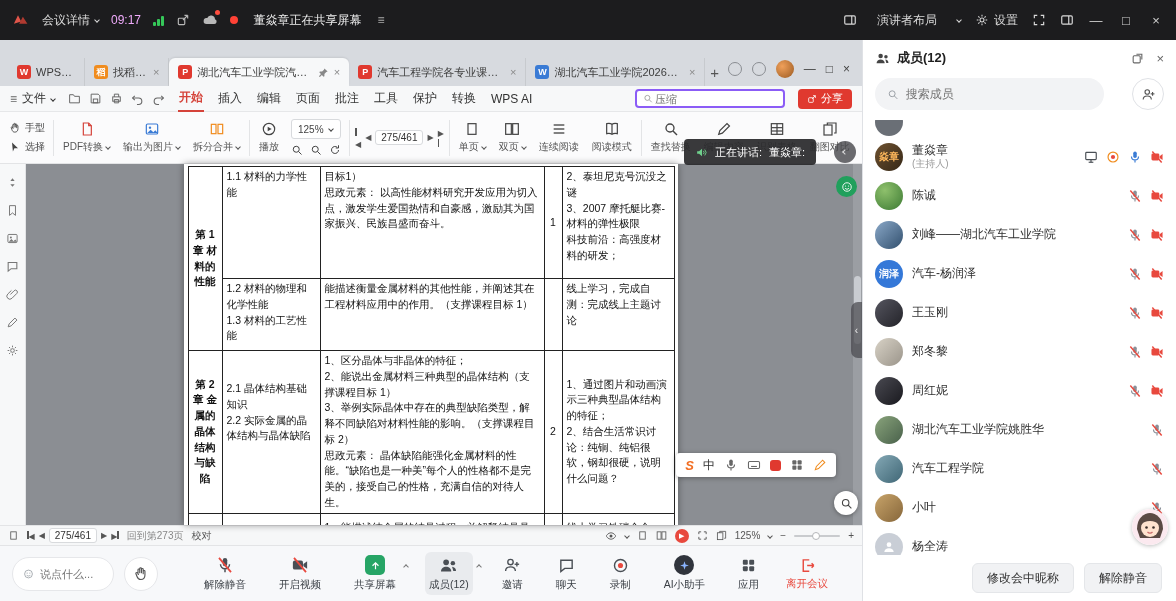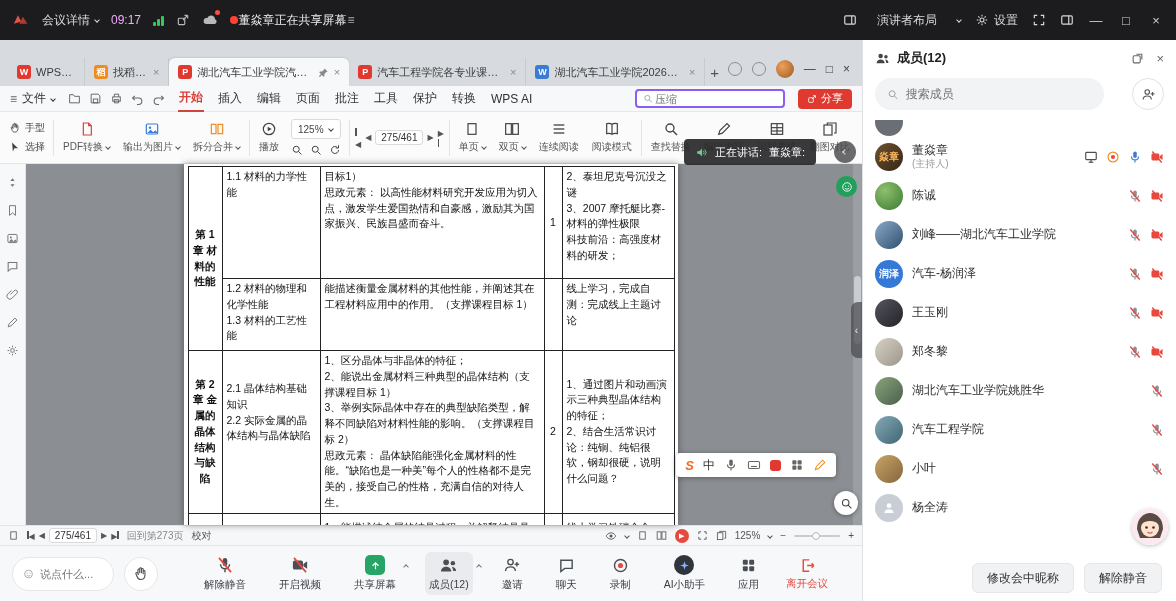--- a/index.html
+++ b/index.html
@@ -13,21 +13,21 @@
 
   
   .topbar{height:40px;background:#1c1c1e;display:flex;align-items:center;padding:0 12px;color:#d9d9d9;font-size:12px;gap:12px;flex:none;position:relative}
   .tb-group{display:flex;align-items:center;gap:12px}
   .tb-right{margin-left:auto;display:flex;align-items:center;gap:14px}
   .sigbars{display:flex;align-items:flex-end;gap:1.5px;height:11px}
   .sigbars i{width:2.5px;background:#35c759;border-radius:1px;display:block}
   .sigbars i:nth-child(1){height:4px}.sigbars i:nth-child(2){height:7px}.sigbars i:nth-child(3){height:10px}
   .cloudwrap{position:relative}
   .cloudwrap .dot{position:absolute;right:-2px;top:-2px;width:5px;height:5px;border-radius:50%;background:#ff4d3e}
-  .share-badge{display:flex;align-items:center;gap:1px;color:#eee}
+  .share-badge{display:flex;align-items:center;gap:16px;color:#eee}
   .share-badge .reddot{width:8px;height:8px;border-radius:50%;background:#ff4236}
   .winbtn{color:#cfcfcf;font-size:13px;width:16px;text-align:center}
 
   
   .main{flex:1;display:flex;min-height:0}
   .leftcol{flex:1;display:flex;flex-direction:column;min-width:0}
   .share-area{flex:1;min-height:0;position:relative;display:flex;flex-direction:column;background:#8b8e93}
 
   
   .wps{flex:1;display:flex;flex-direction:column;min-height:0;background:#fff}
@@ -1052,20 +1052,36 @@
                 <use href="#i-mic"></use>
                 <use href="#i-slash"></use>
               </svg>
             <svg class="mi c-red" viewBox="0 0 24 24">
                 <use href="#i-cam"></use>
                 <use href="#i-slash"></use>
               </svg>
           </span>
         </div>
 
+        <div class="mrow">
+          <span class="av av-zhou"></span>
+          <span class="mcol">
+              <span class="mname">周红妮</span>
+            </span>
+          <span class="micons">
+            <svg class="mi c-gray" viewBox="0 0 24 24">
+                <use href="#i-mic"></use>
+                <use href="#i-slash"></use>
+              </svg>
+            <svg class="mi c-red" viewBox="0 0 24 24">
+                <use href="#i-cam"></use>
+                <use href="#i-slash"></use>
+              </svg>
+          </span>
+        </div>
 
         <div class="mrow">
           <span class="av av-yao"></span>
           <span class="mcol">
               <span class="mname">湖北汽车工业学院姚胜华</span>
             </span>
           <span class="micons">
             <svg class="mi c-gray" viewBox="0 0 24 24">
                 <use href="#i-mic"></use>
                 <use href="#i-slash"></use>

